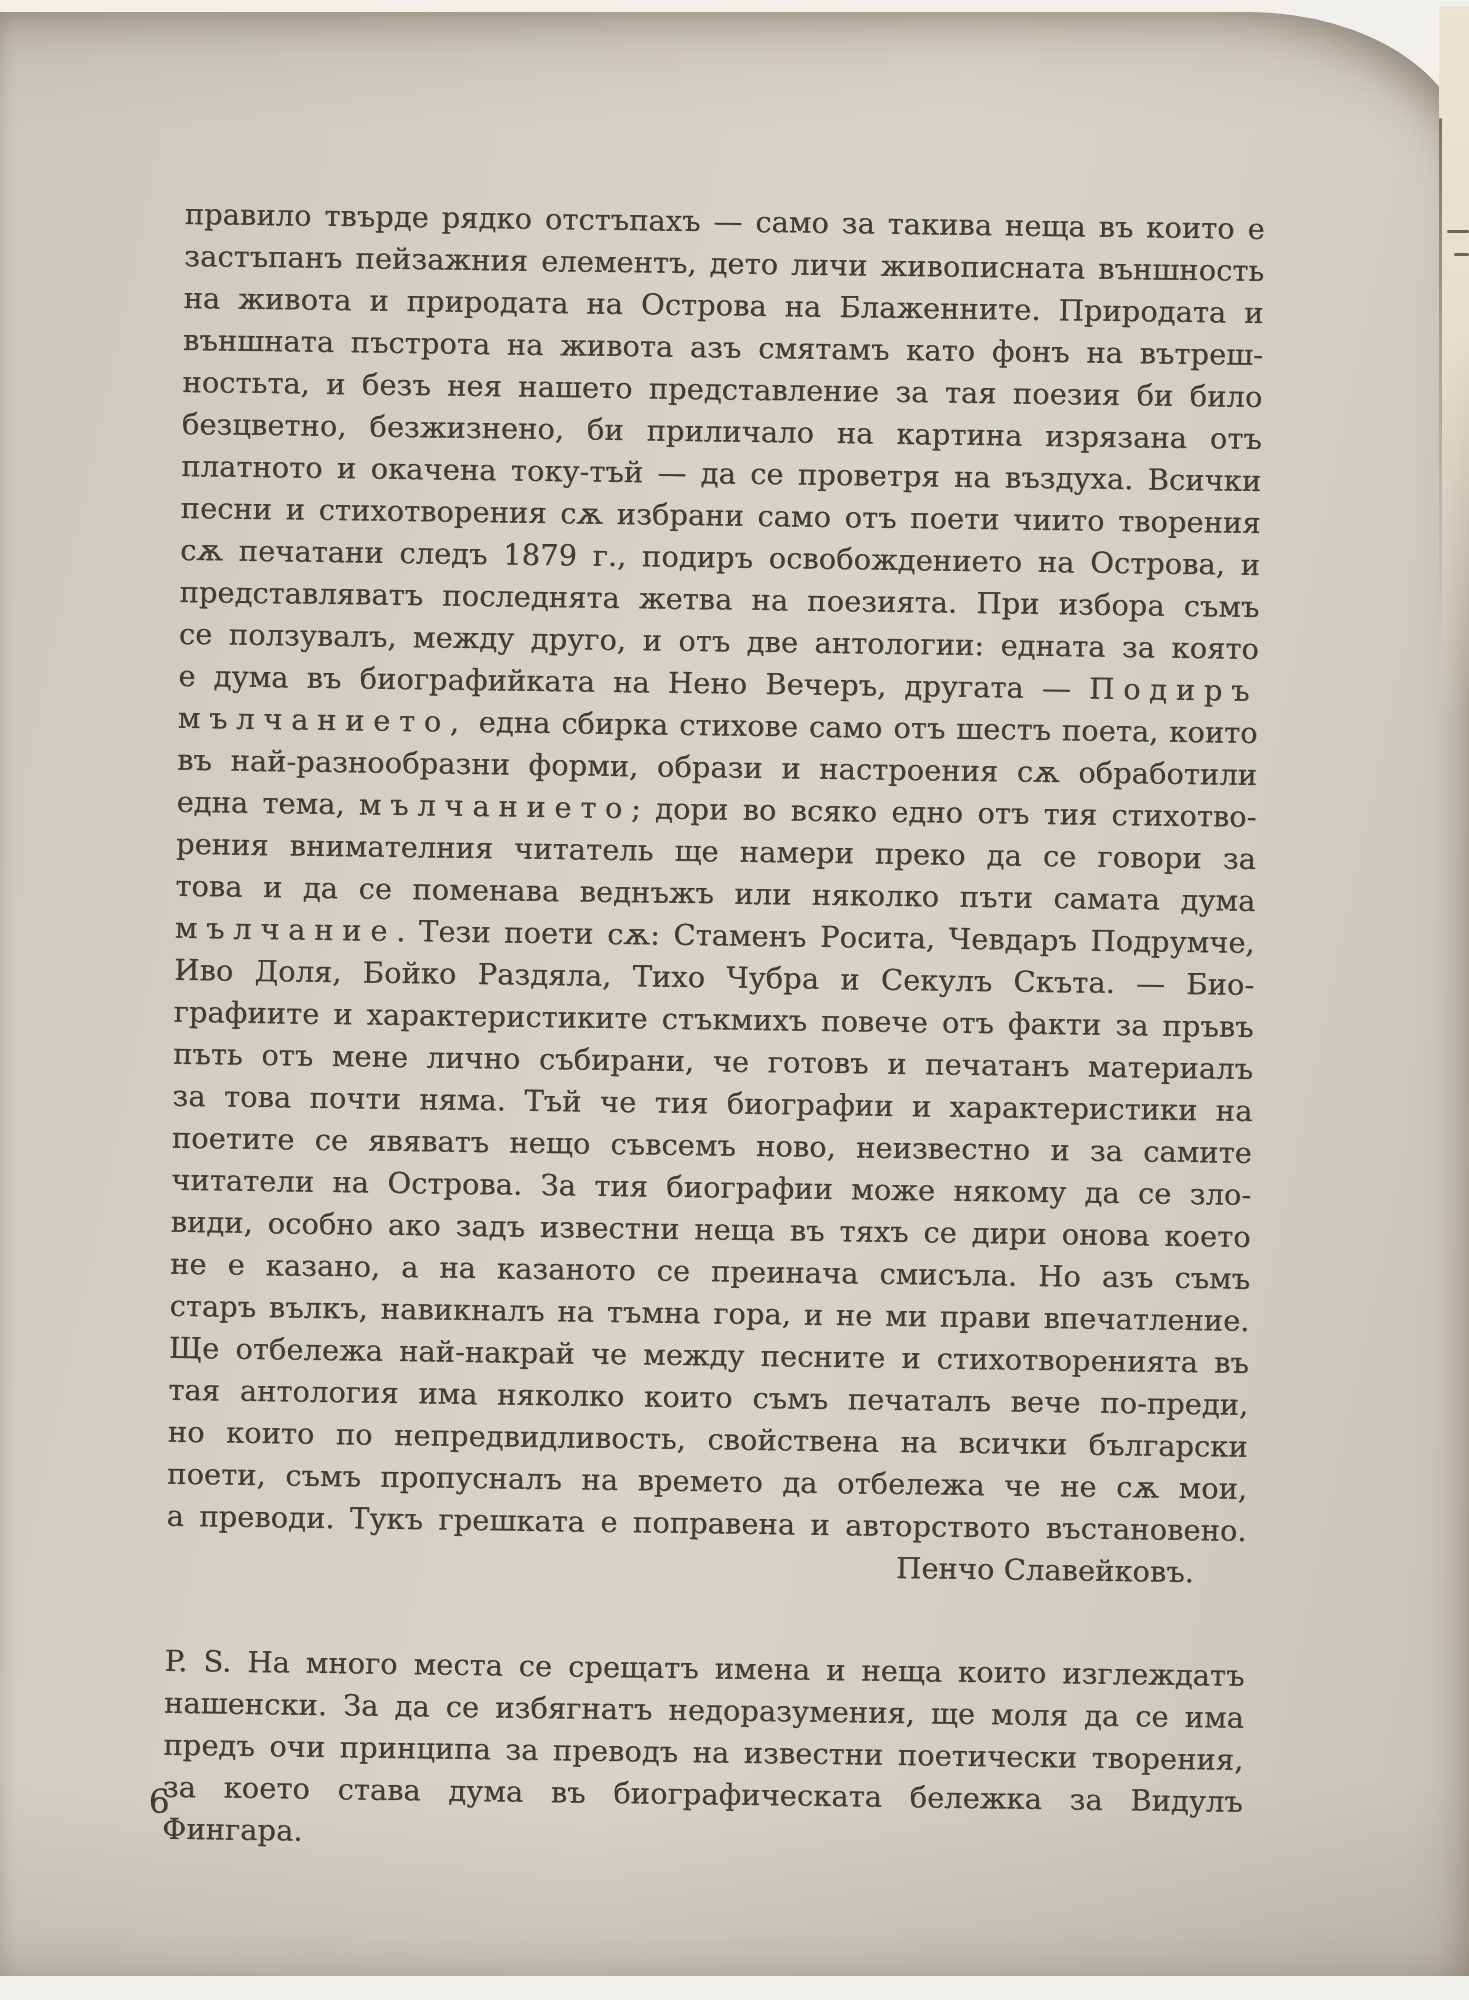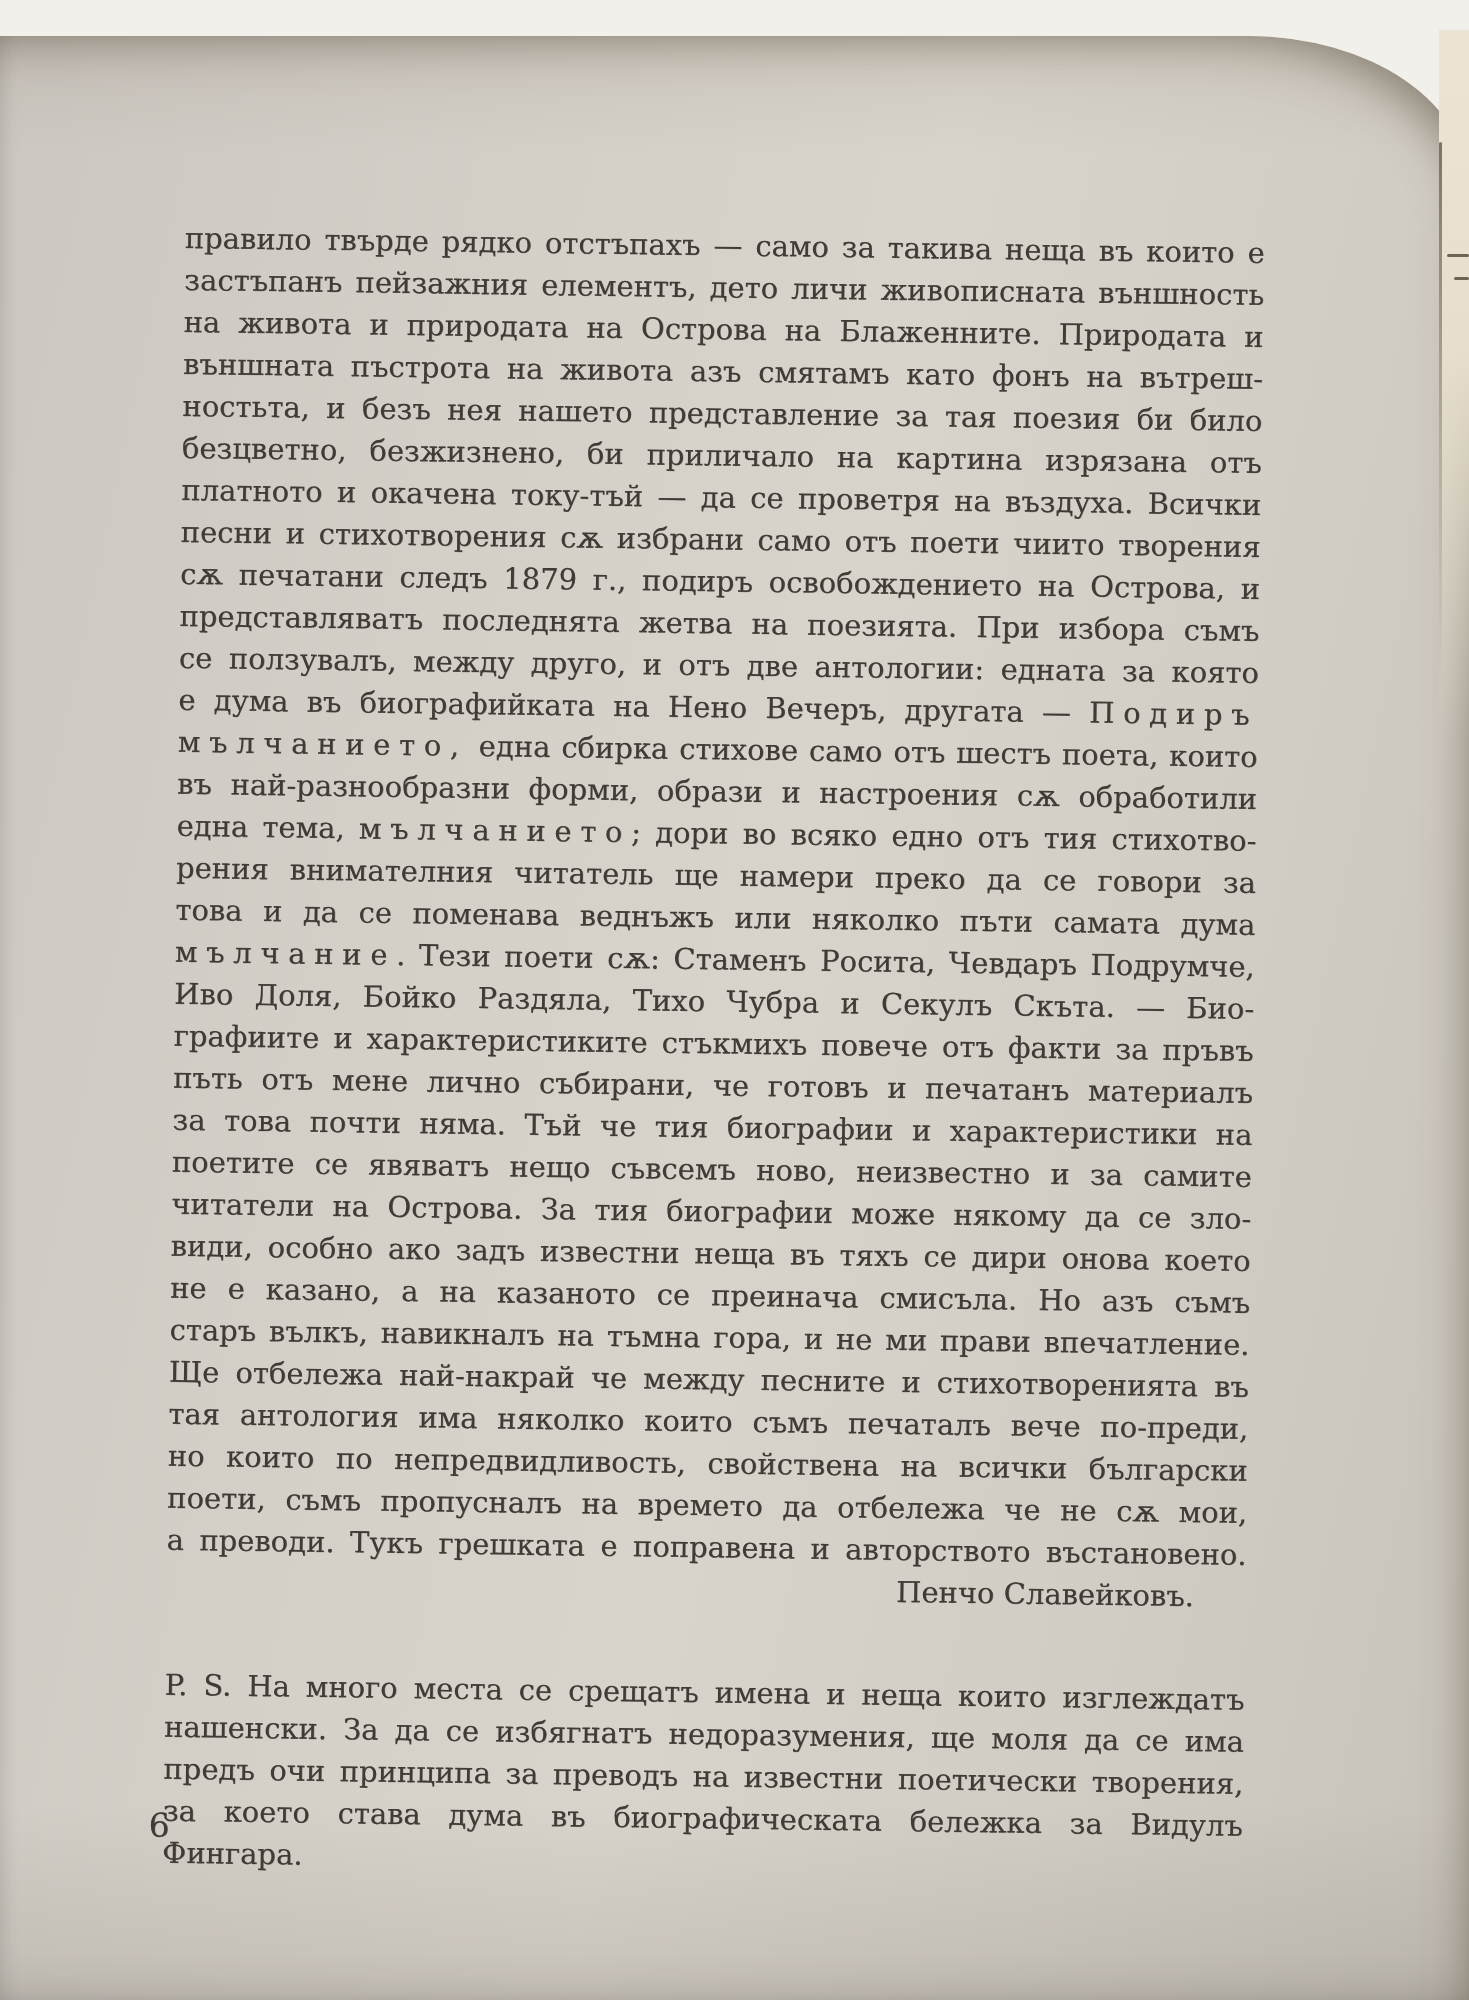--- a/index.html
+++ b/index.html
@@ -1,17 +1,17 @@
 <!DOCTYPE html>
 <html><head>
 <meta charset="utf-8">
 <style>
   html,body{margin:0;padding:0;background:#f2f0ea;}
   .backdrop{position:relative;width:1469px;height:1976px;overflow:hidden;background:#f2f0ea;
-    font-family:"DejaVu Serif","DejaVu Sans",serif;margin-top:24px;}
+    font-family:"DejaVu Serif","DejaVu Sans",serif;}
   .page{position:absolute;left:0;right:0;top:12px;bottom:0;
     background:
       linear-gradient(180deg,rgba(120,108,90,0.10) 0%,rgba(120,108,90,0) 6%,rgba(120,108,90,0) 90%,rgba(90,82,70,0.14) 100%),
       linear-gradient(102deg,#ccc7c0 0%,#d4cfc7 30%,#d9d4cb 52%,#d2cdc4 76%,#c8c3ba 100%);
     border-top-right-radius:220px 150px;
     box-shadow:
       inset -28px 32px 48px -30px rgba(92,82,66,0.62),
       inset 12px 0 20px -12px rgba(0,0,0,0.14),
       inset 0 -34px 44px -34px rgba(60,55,48,0.22);}
   .corner-strip{position:absolute;top:6px;right:0;width:30px;height:710px;

